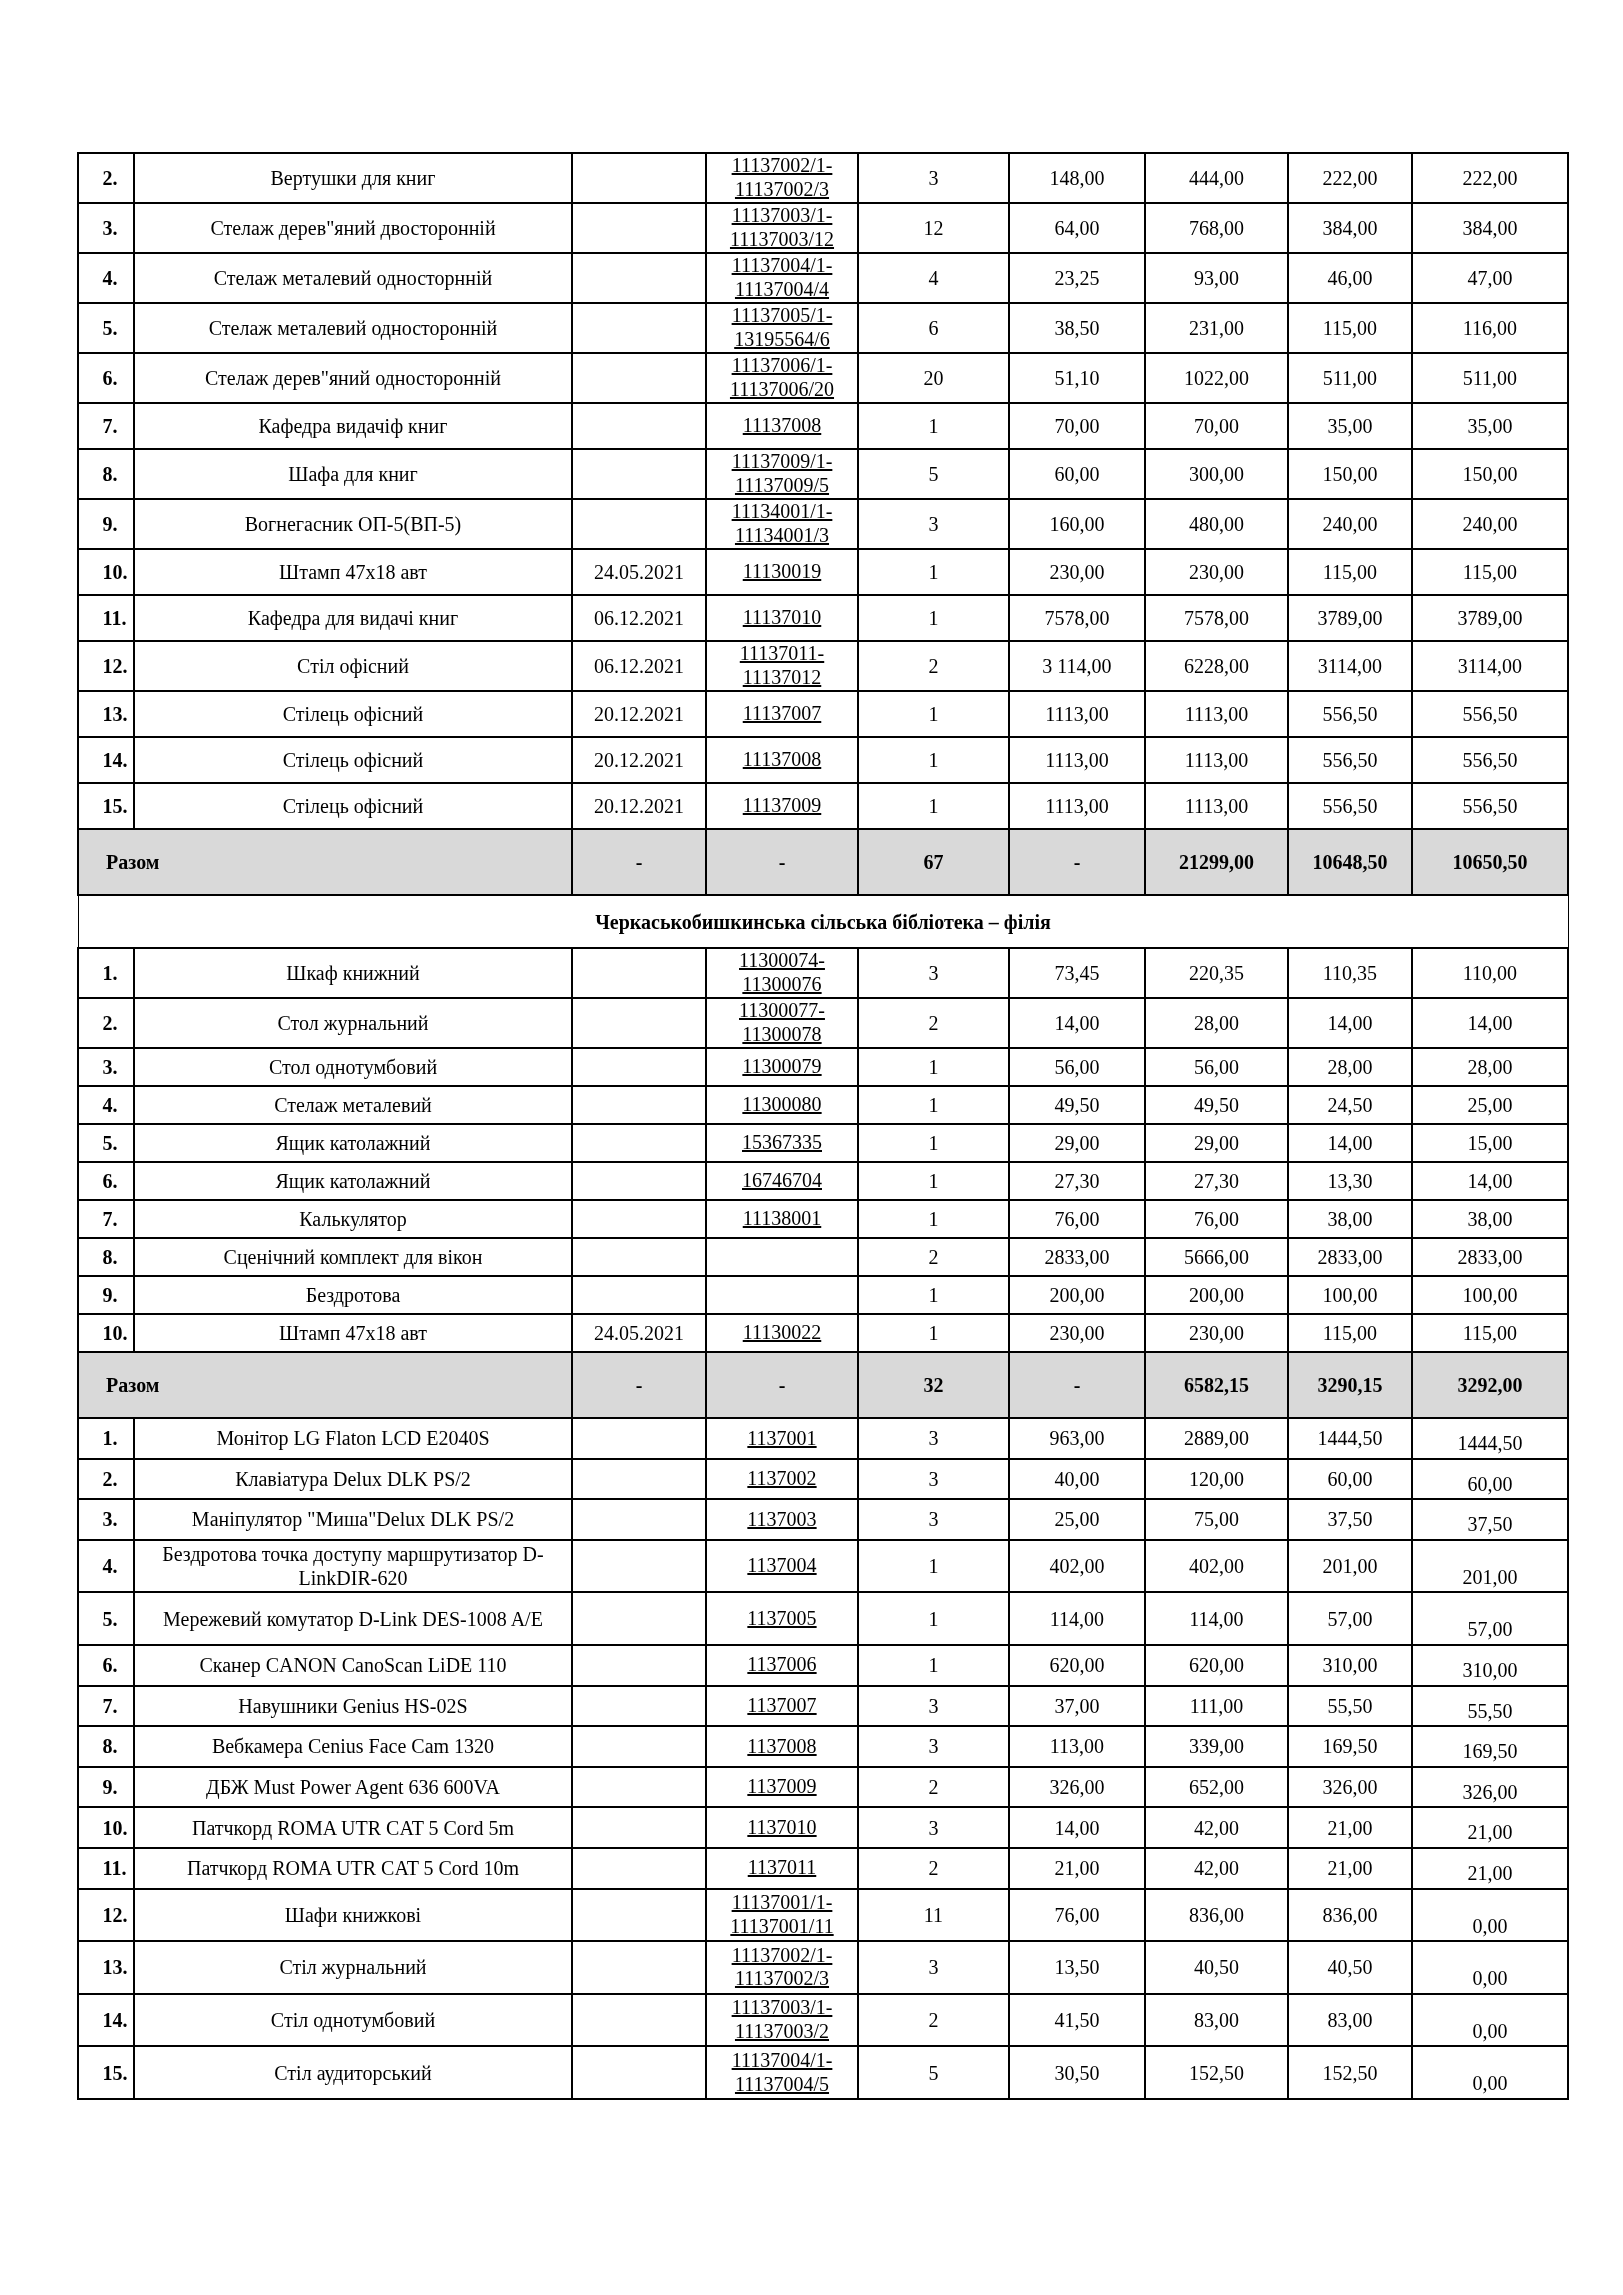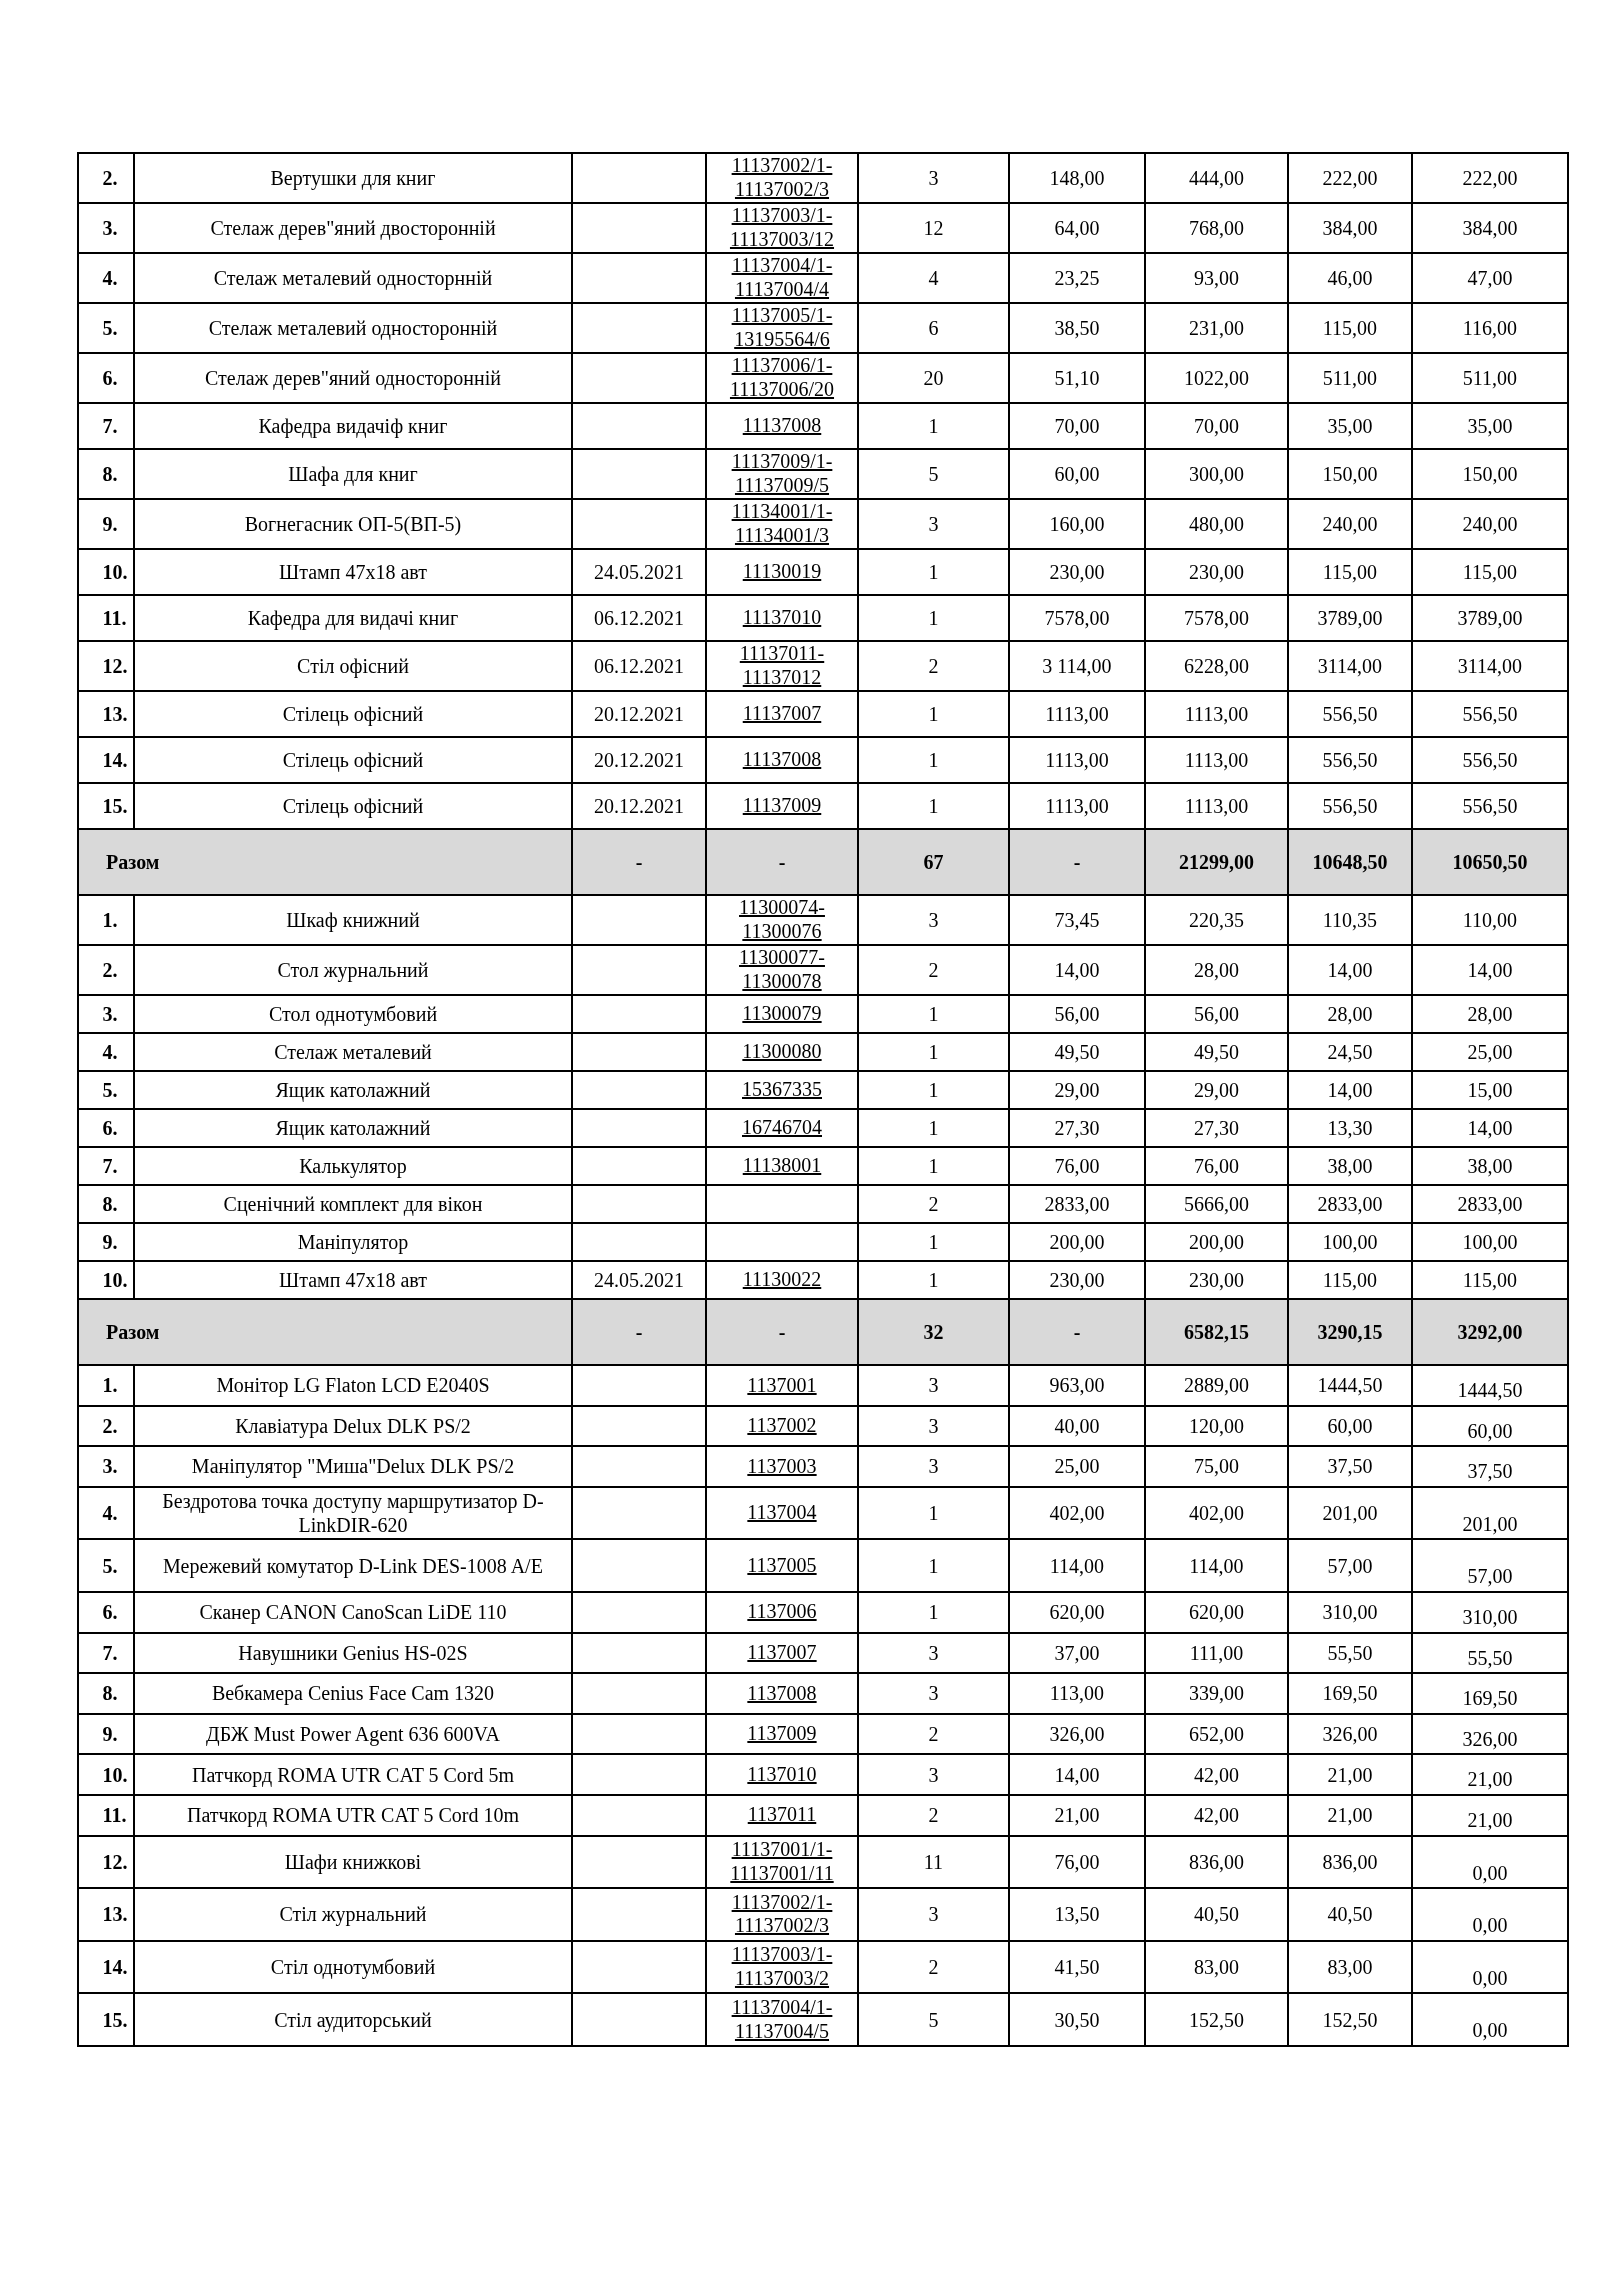--- a/index.html
+++ b/index.html
@@ -238,20 +238,23 @@
         <tr class="total">
           <td class="total-label" colspan="2">Разом</td>
           <td>-</td>
           <td>-</td>
           <td>67</td>
           <td>-</td>
           <td>21299,00</td>
           <td>10648,50</td>
           <td>10650,50</td>
         </tr>
+        <tr class="section">
+          <td colspan="9">Черкаськобишкинська сільська бібліотека – філія</td>
+        </tr>
         <tr class="r2">
           <td class="num">1.</td>
           <td>Шкаф книжний</td>
           <td></td>
           <td class="inv">
             <div>11300074-</div>
             <div>11300076</div>
           </td>
           <td>3</td>
           <td>73,45</td>
@@ -346,21 +349,21 @@
             <div></div>
           </td>
           <td>2</td>
           <td>2833,00</td>
           <td>5666,00</td>
           <td>2833,00</td>
           <td>2833,00</td>
         </tr>
         <tr class="r1s">
           <td class="num">9.</td>
-          <td>Маніпулятор</td>
+          <td>Бездротова</td>
           <td></td>
           <td class="inv">
             <div></div>
           </td>
           <td>1</td>
           <td>200,00</td>
           <td>200,00</td>
           <td>100,00</td>
           <td>100,00</td>
         </tr>

